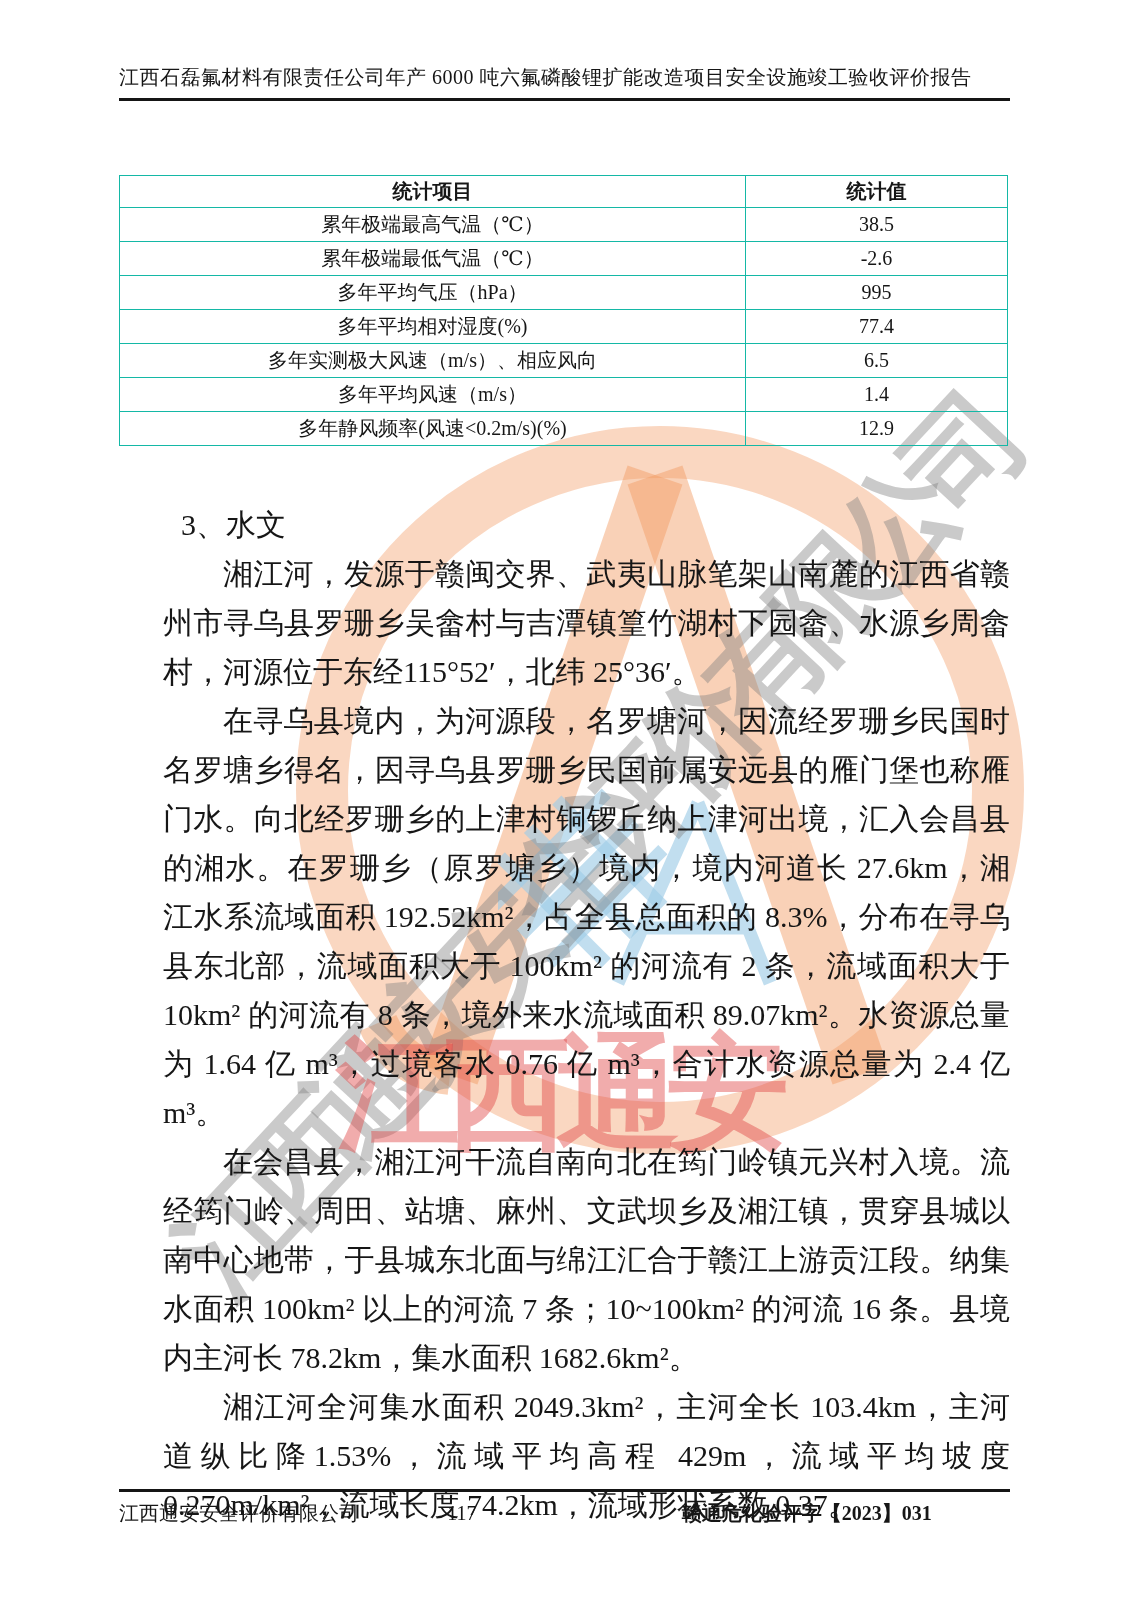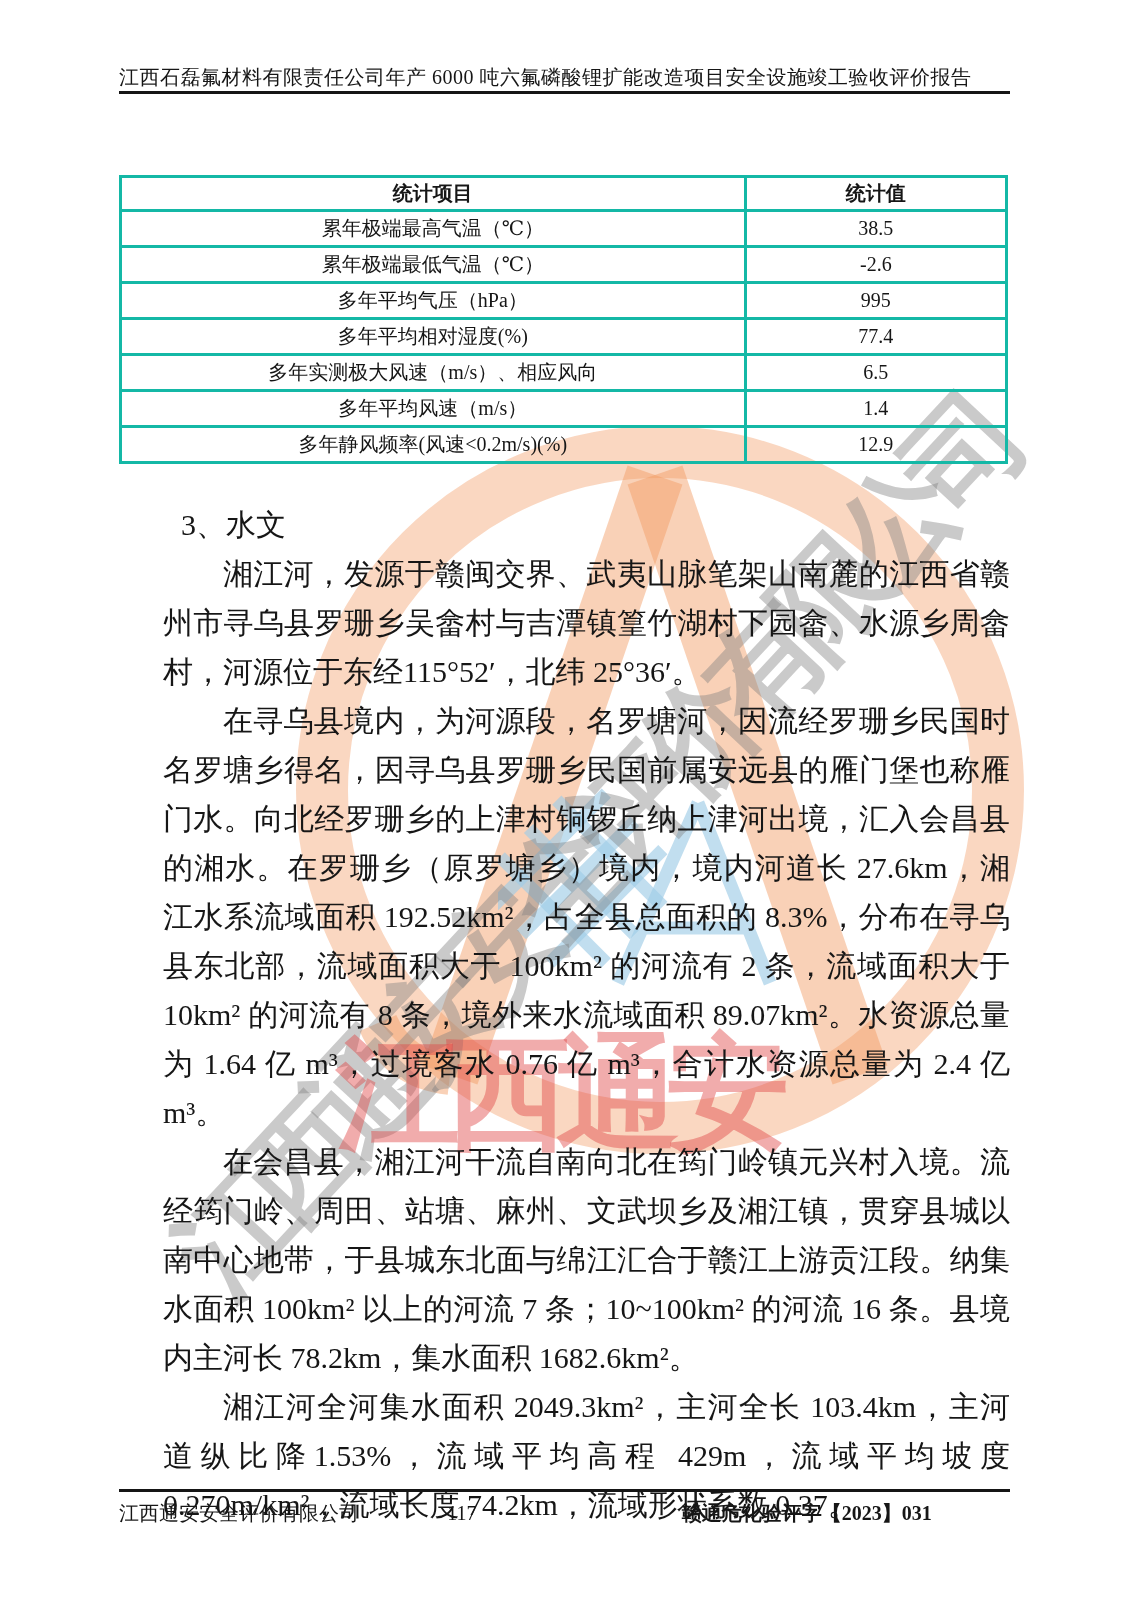--- a/index.html
+++ b/index.html
@@ -28,33 +28,34 @@
     font-family:"Liberation Sans","DejaVu Sans",sans-serif;
     font-weight:bold;font-size:124px;letter-spacing:-14px;
     color:rgba(225,70,70,0.45);
     white-space:nowrap;
   }
   
   .content{position:absolute;inset:0;z-index:3;}
   .doc-header{
     position:absolute;top:64px;left:119px;right:121px;
     font-size:20px;letter-spacing:.5px;
+    padding-bottom:7px;
     border-bottom:3px solid #151515;
   }
   .table-title{
     position:absolute;top:131px;left:119px;right:121px;
     text-align:center;font-weight:bold;font-size:23px;
   }
   table.stats{
     position:absolute;top:175px;left:119px;
     width:889px;border-collapse:collapse;
     font-size:20px;
   }
   table.stats th,table.stats td{
-    border:3px solid #14b8a6;
+    border:1px solid #14b8a6;
     text-align:center;vertical-align:middle;
     padding:0 4px;
   }
   table.stats th{height:31px;font-weight:bold;}
   table.stats td{height:33px;font-weight:normal;}
   table.stats .c-item{width:70.5%;}
   .section-heading{
     position:absolute;top:500px;left:119px;right:121px;
     font-size:30px;padding-left:62px;line-height:49px;
   }

